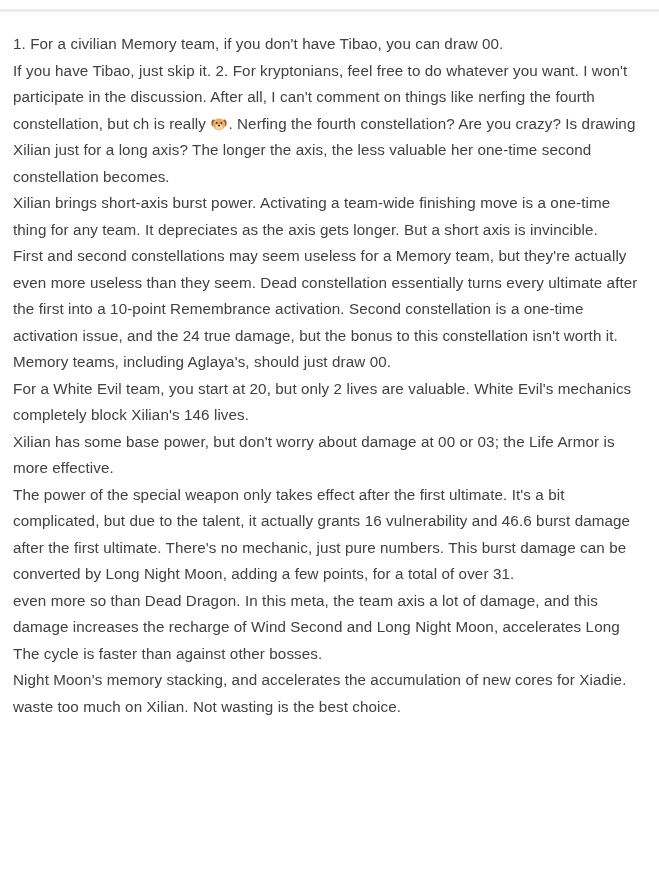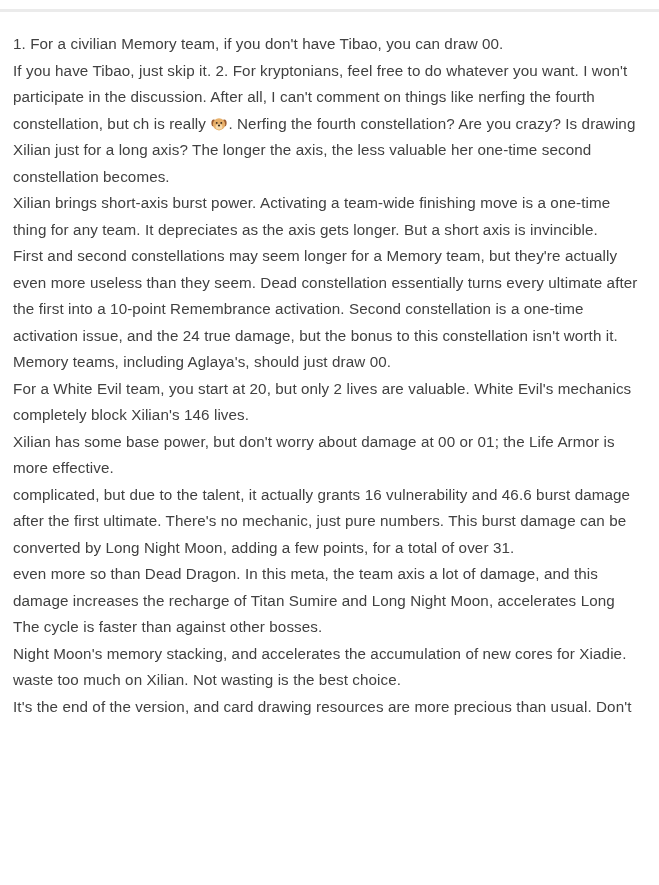--- a/index.html
+++ b/index.html
@@ -61,32 +61,33 @@
             <circle cx="8" cy="8.3" r="6.1" fill="#e8b06a"></circle>
             <ellipse cx="8" cy="10.8" rx="3.4" ry="2.7" fill="#f6d9ac"></ellipse>
             <circle cx="5.7" cy="6.9" r="0.95" fill="#3a2a1a"></circle>
             <circle cx="10.3" cy="6.9" r="0.95" fill="#3a2a1a"></circle>
             <ellipse cx="8" cy="9.5" rx="1.15" ry="0.9" fill="#3a2a1a"></ellipse>
           </svg></span>. Nerfing the fourth constellation? Are you crazy? Is drawing</div>
       <div class="text-line">Xilian just for a long axis? The longer the axis, the less valuable her one-time second</div>
       <div class="text-line">constellation becomes.</div>
       <div class="text-line">Xilian brings short-axis burst power. Activating a team-wide finishing move is a one-time</div>
       <div class="text-line">thing for any team. It depreciates as the axis gets longer. But a short axis is invincible.</div>
-      <div class="text-line">First and second constellations may seem longer for a Memory team, but they're actually</div>
+      <div class="text-line">First and second constellations may seem useless for a Memory team, but they're actually</div>
       <div class="text-line">even more useless than they seem. Dead constellation essentially turns every ultimate after</div>
       <div class="text-line">the first into a 10-point Remembrance activation. Second constellation is a one-time</div>
       <div class="text-line">activation issue, and the 24 true damage, but the bonus to this constellation isn't worth it.</div>
       <div class="text-line">Memory teams, including Aglaya's, should just draw 00.</div>
       <div class="text-line">For a White Evil team, you start at 20, but only 2 lives are valuable. White Evil's mechanics</div>
       <div class="text-line">completely block Xilian's 146 lives.</div>
-      <div class="text-line">Xilian has some base power, but don't worry about damage at 00 or 01; the Life Armor is</div>
+      <div class="text-line">Xilian has some base power, but don't worry about damage at 00 or 03; the Life Armor is</div>
       <div class="text-line">more effective.</div>
+      <div class="text-line">The power of the special weapon only takes effect after the first ultimate. It's a bit</div>
       <div class="text-line">complicated, but due to the talent, it actually grants 16 vulnerability and 46.6 burst damage</div>
       <div class="text-line">after the first ultimate. There's no mechanic, just pure numbers. This burst damage can be</div>
       <div class="text-line">converted by Long Night Moon, adding a few points, for a total of over 31.</div>
       <div class="text-line">even more so than Dead Dragon. In this meta, the team axis a lot of damage, and this</div>
-      <div class="text-line">damage increases the recharge of Titan Sumire and Long Night Moon, accelerates Long</div>
+      <div class="text-line">damage increases the recharge of Wind Second and Long Night Moon, accelerates Long</div>
       <div class="text-line">The cycle is faster than against other bosses.</div>
       <div class="text-line">Night Moon's memory stacking, and accelerates the accumulation of new cores for Xiadie.</div>
       <div class="text-line">waste too much on Xilian. Not wasting is the best choice.</div>
       <div class="text-line">It's the end of the version, and card drawing resources are more precious than usual. Don't</div>
     </div>
 </div>
 
 </body></html>

